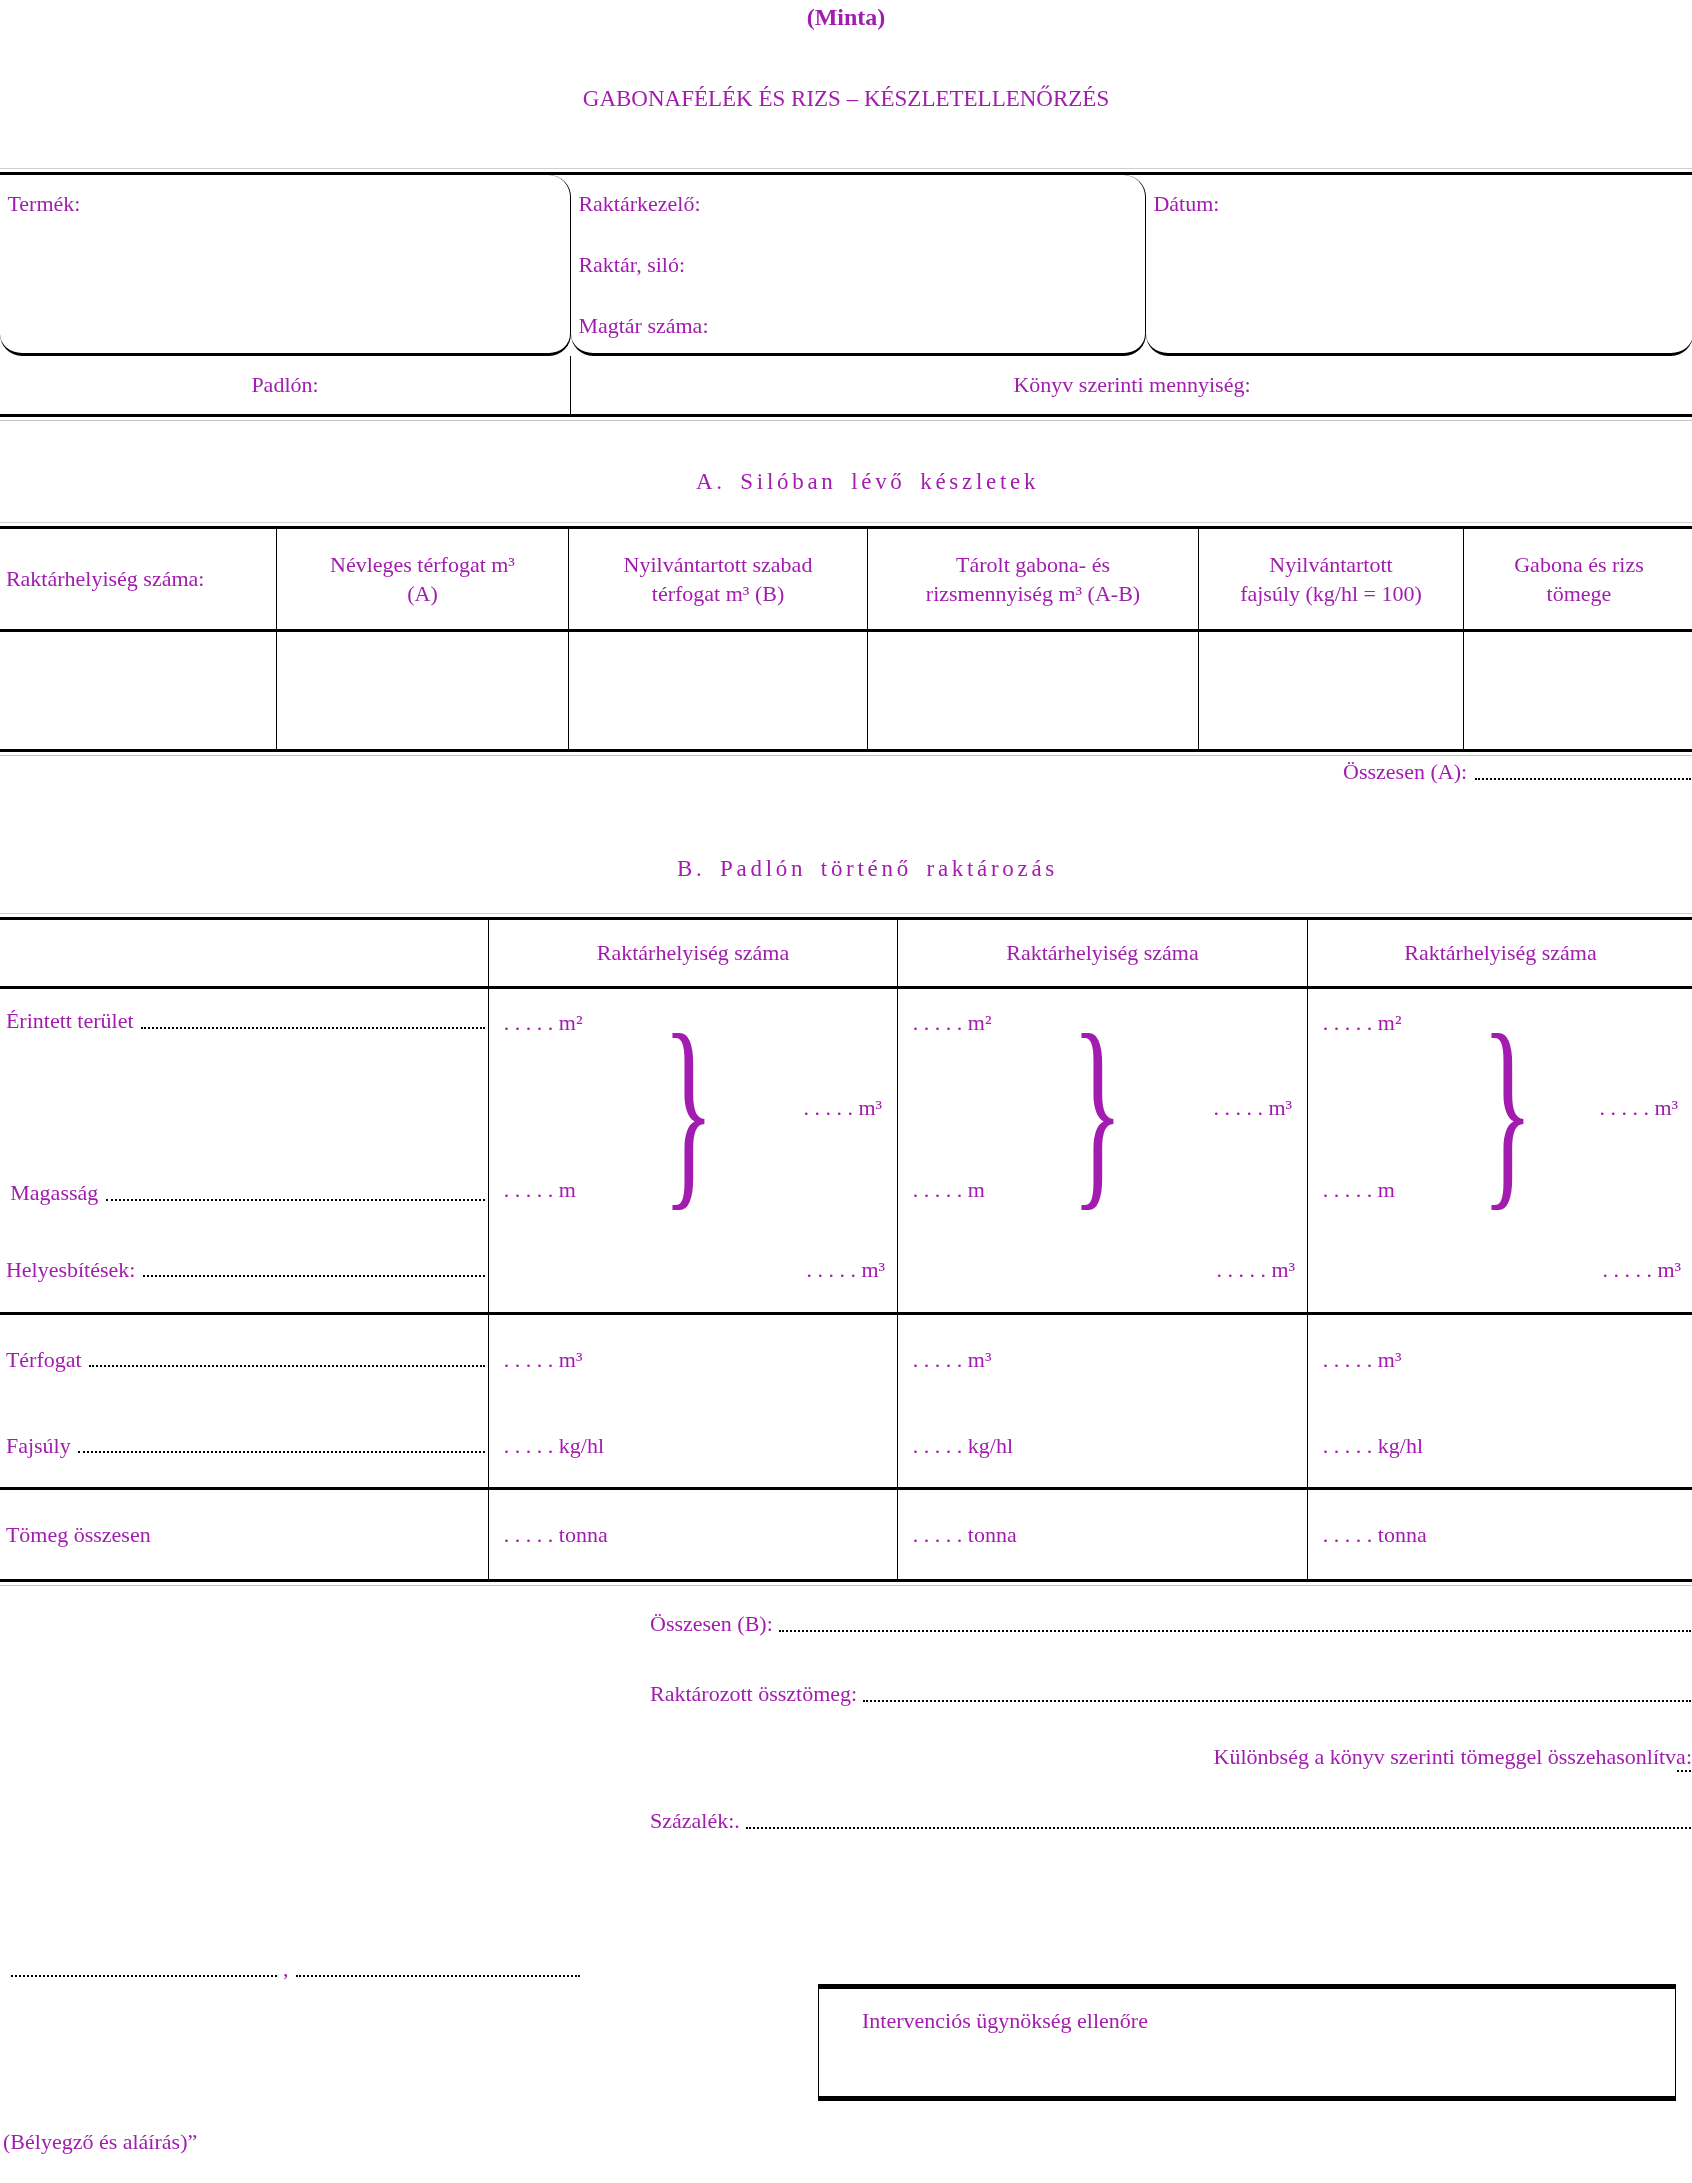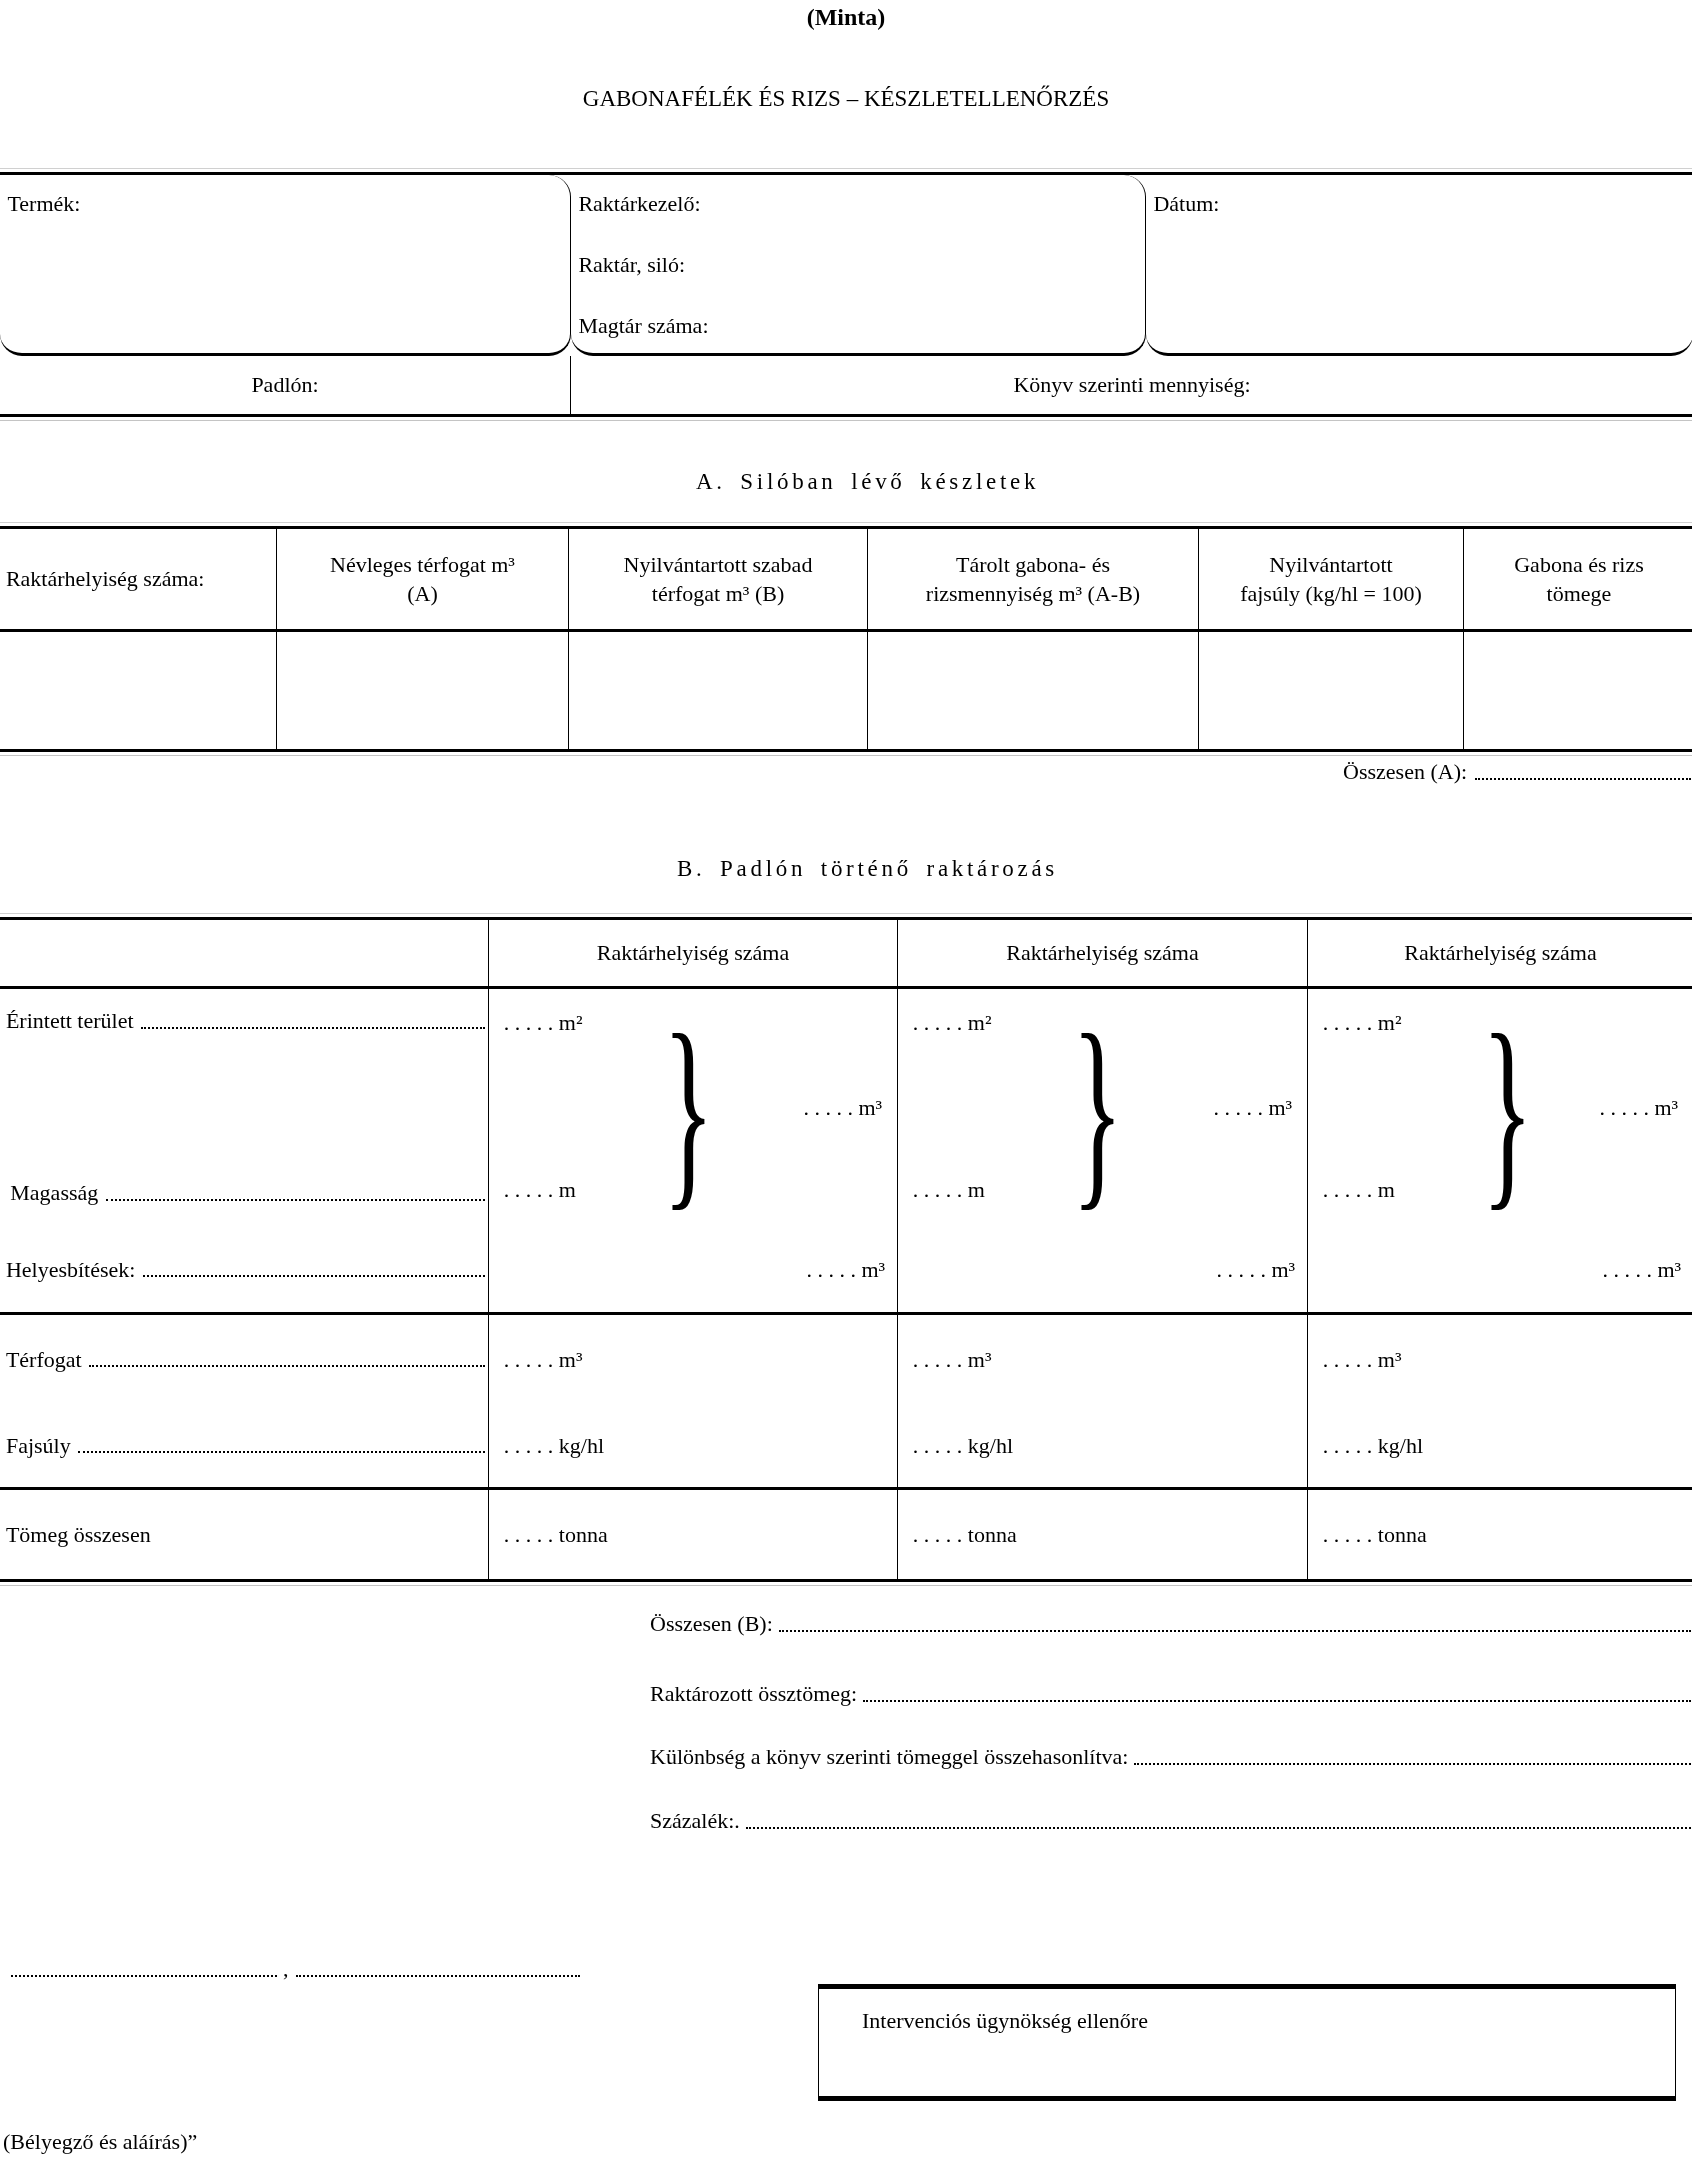--- a/index.html
+++ b/index.html
@@ -1,18 +1,18 @@
 <!DOCTYPE html>
 <html style="font-size:11.8px"><head>
 <meta charset="utf-8">
 <style>
   html,body { margin:0; padding:0; background:#fff; }
   .page {
     position:relative; width:1692px; height:2183px; background:#fff;
-    font-family:"Liberation Serif", serif; font-size:22px; color:#000000;
+    font-family:"Liberation Serif", serif; font-size:22px; color:#a21caf;
     overflow:hidden;
   }
   .abs { position:absolute; }
   .center { text-align:center; }
   .minta { top:4.4px; left:0; right:0; font-weight:bold; font-size:24px; }
   .main-title { top:86px; left:0; right:0; font-size:23px; }
   .sec-title { left:0; right:0; font-size:23px; letter-spacing:3.7px; word-spacing:5.2px;padding-left:43px; }
 
   
   .dotline { display:flex; align-items:flex-end; }
@@ -243,21 +243,21 @@
   </div>
 
   <div class="totLine" style="top:1611px;">
     <span class="lbl">Összesen (B):</span>
     <span class="leader tight"></span>
   </div>
   <div class="totLine" style="top:1681px;">
     <span class="lbl">Raktározott össztömeg:</span>
     <span class="leader tight"></span>
   </div>
-  <div class="totLine" style="top:1744px;">
+  <div class="totLine" style="top:1744px;flex-direction:column;">
     <span class="lbl">Különbség a könyv szerinti tömeggel összehasonlítva:</span>
     <span class="leader tight"></span>
   </div>
   <div class="totLine" style="top:1808px;">
     <span class="lbl">Százalék:.</span>
     <span class="leader tight"></span>
   </div>
 
   <div class="abs sig">
     <span class="seg1"></span>

